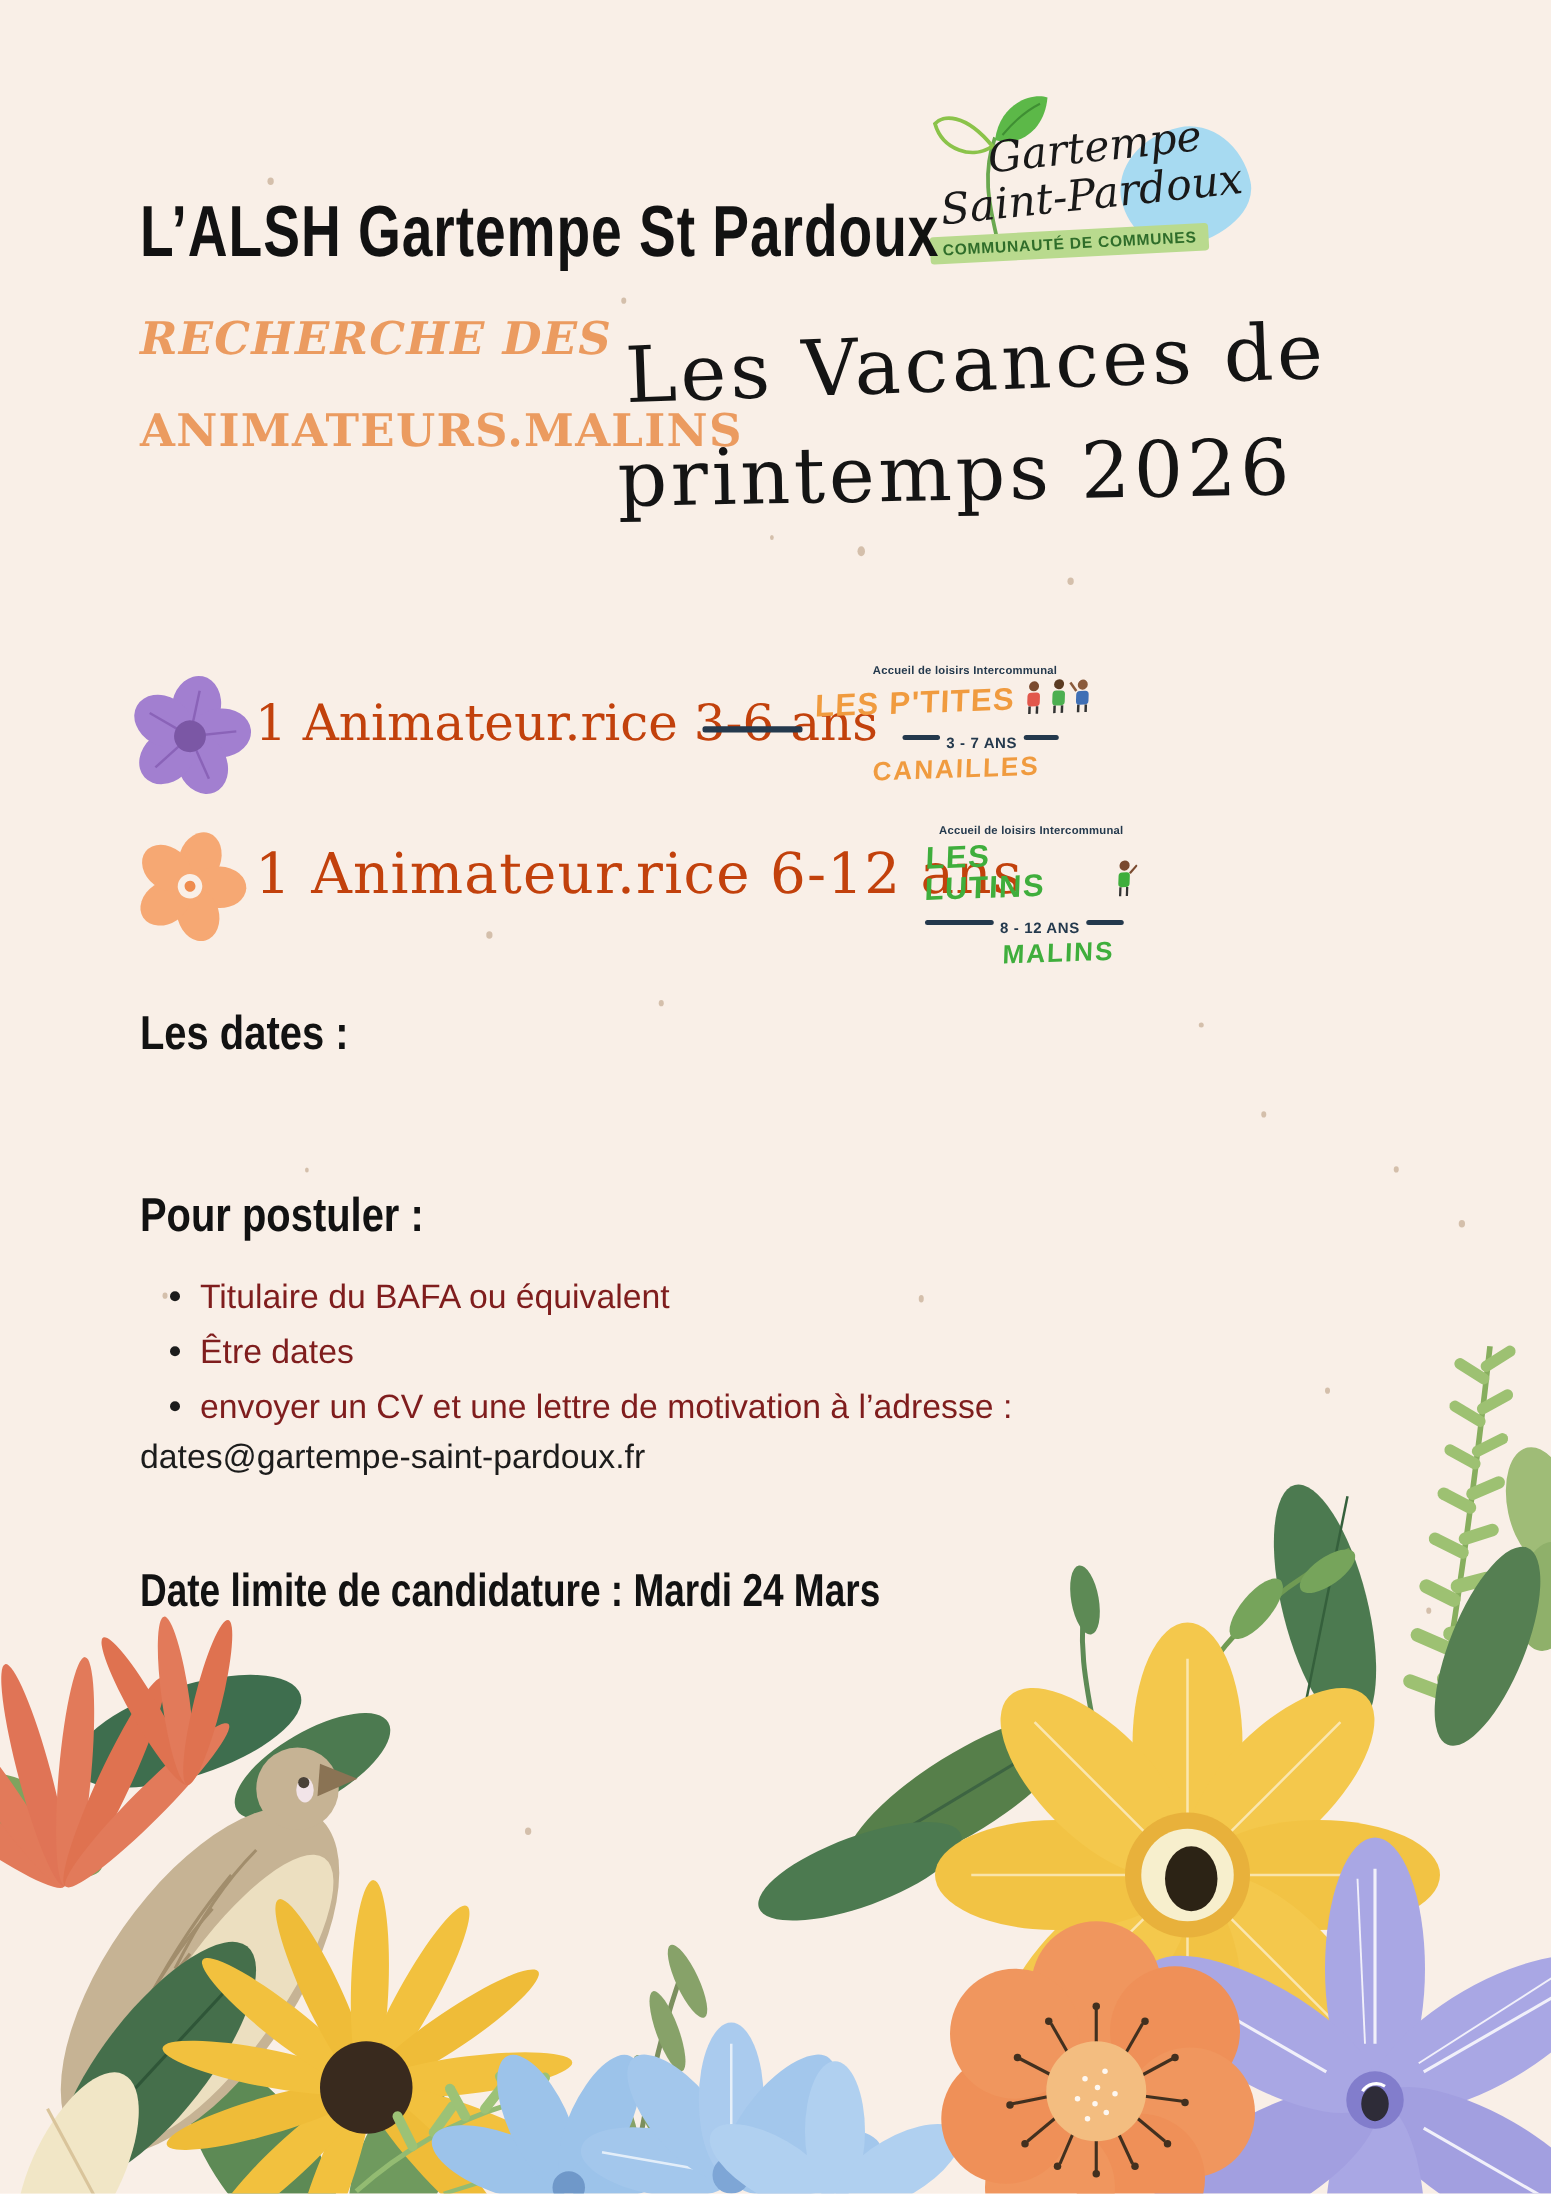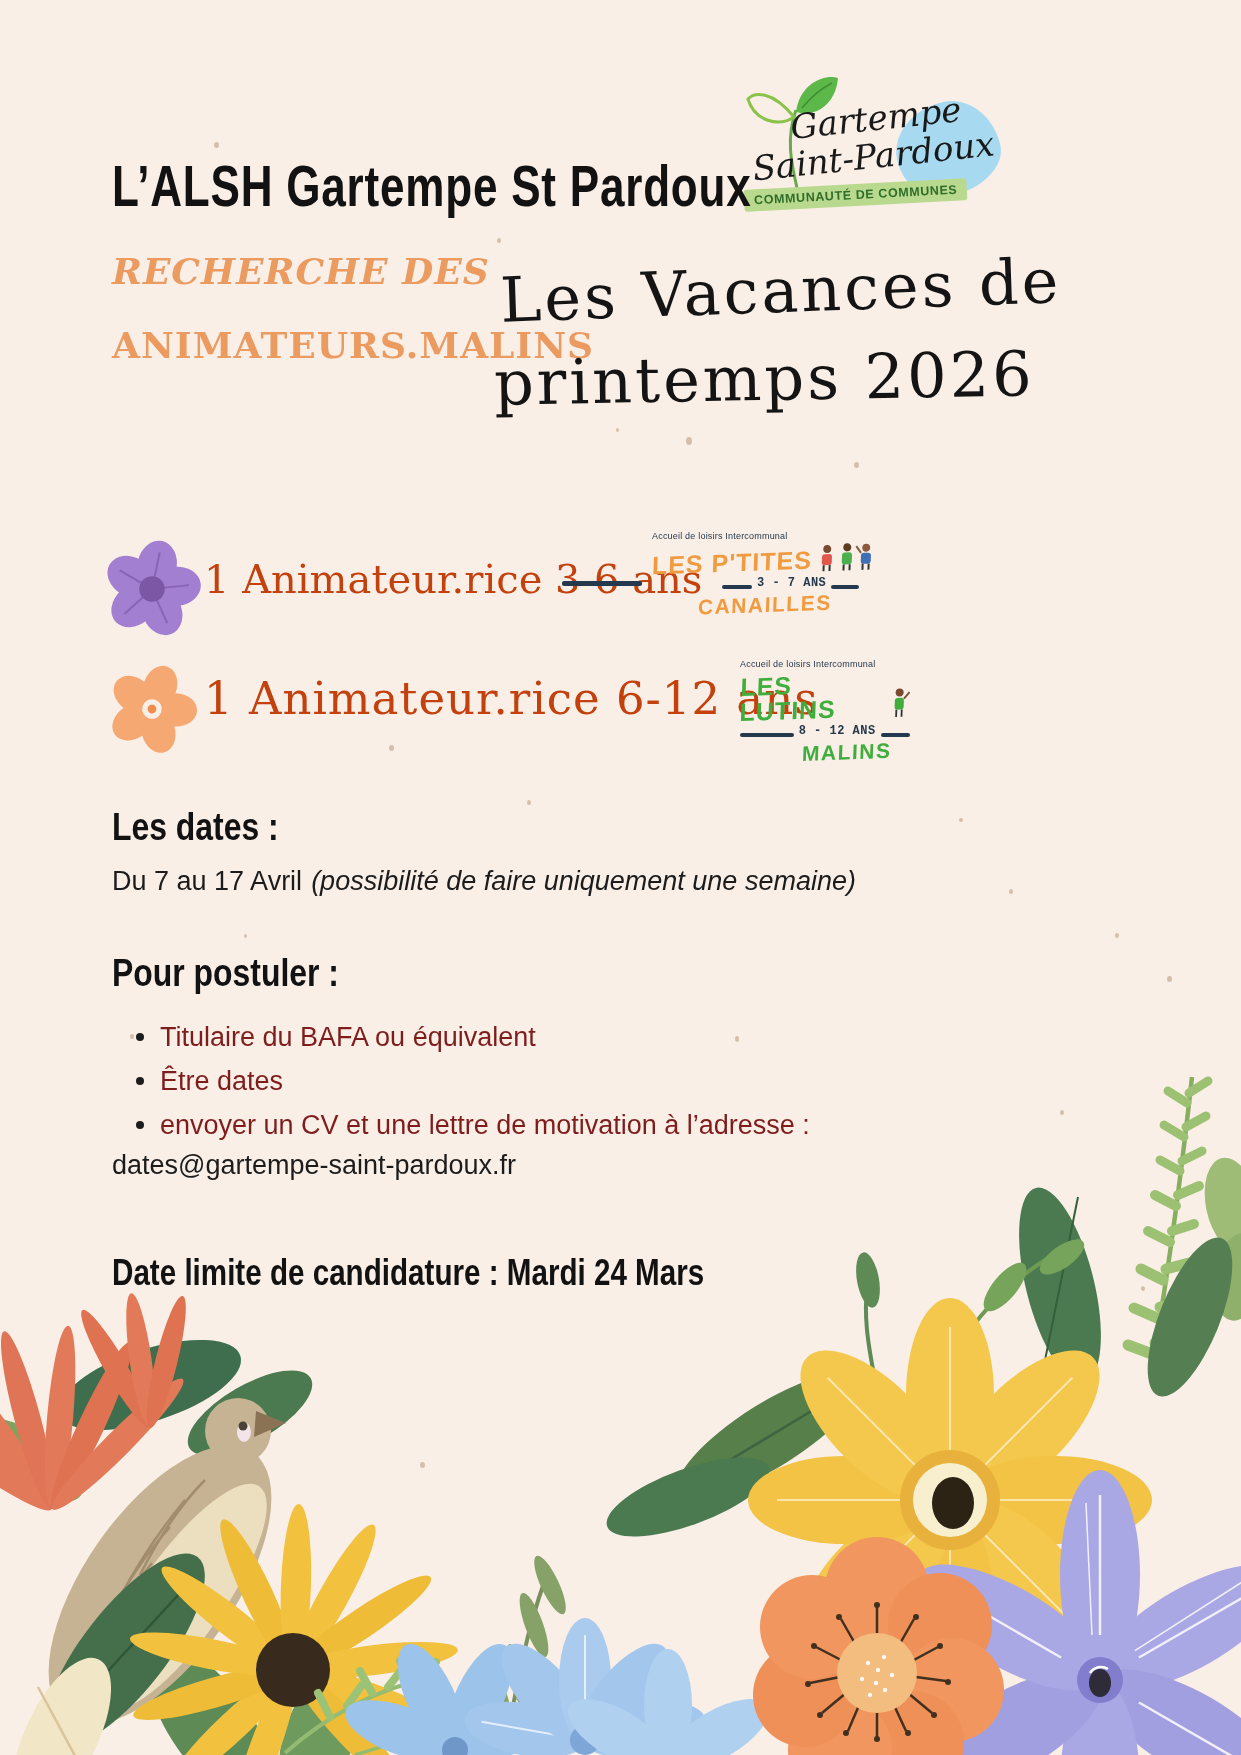--- a/index.html
+++ b/index.html
@@ -22,26 +22,26 @@
   .rowtext2{left:204px;top:672px;font-size:45px;letter-spacing:1px;}
   .flower{position:absolute;width:98px;height:98px;}
   .flower1{left:103px;top:540px;}
   .flower2{left:103px;top:660px;}
   .rowdash{position:absolute;height:5px;background:#24394d;border-radius:2px;}
   .rowdash1{left:562px;top:581px;width:80px;}
   
   .minilogo{position:absolute;display:flex;flex-direction:column;line-height:1;}
   .logo1{left:652px;top:532px;width:240px;}
   .logo2{left:740px;top:660px;width:170px;}
-  .mlHeader{font-size:9px;font-weight:400;color:#24394d;letter-spacing:.2px;}
+  .mlHeader{font-size:9px;font-weight:700;color:#24394d;text-align:center;letter-spacing:.2px;}
   .mlName{font-weight:800;letter-spacing:1px;transform:rotate(-2deg) skewX(-4deg);
           display:flex;align-items:flex-end;gap:6px;margin-top:3px;}
   .mlName.orange{color:#f09b3f;font-size:25px;}
   .mlName.green{color:#3fae3c;font-size:25px;}
-  .mlAges{display:flex;align-items:flex-end;gap:5px;margin-top:3px;font-family:Liberation Mono, monospace;}
+  .mlAges{display:flex;align-items:flex-start;gap:5px;margin-top:14px;}
   .mlAges .line{height:4px;background:#24394d;border-radius:2px;}
   .mlAges .ages{font-size:12px;font-weight:700;color:#24394d;white-space:nowrap;letter-spacing:.5px;}
   .mlBottom{font-weight:800;letter-spacing:1.5px;transform:rotate(-2deg) skewX(-4deg);margin-top:4px;}
   .mlBottom.orange{color:#f09b3f;font-size:21px;margin-left:46px;}
   .mlBottom.green{color:#3fae3c;font-size:21px;margin-left:62px;}
   
   .h-dates{position:absolute;left:112px;top:806px;font-size:38px;transform:scaleX(.84);}
   .dates-line{position:absolute;left:112px;top:866px;font-size:27px;color:#1c1c1c;white-space:nowrap;}
   .dates-note{font-style:italic;margin-left:9px;}
   .h-apply{position:absolute;left:112px;top:952px;font-size:38px;transform:scaleX(.84);}
@@ -203,23 +203,20 @@
     </div>
     <div class="mlAges">
       <span class="line" style="width:55px;"></span>
       <span class="ages">8 - 12 ANS</span>
       <span class="line" style="width:30px;"></span>
     </div>
     <div class="mlBottom green">MALINS</div>
   </div>
 
   <div class="h-dates condensed">Les dates :</div>
-  <div class="dates-line">
-    <span>Du 7 au 17 Avril</span><span class="dates-note">(possibilité de faire uniquement une semaine)</span>
-  </div>
 
   <div class="h-apply condensed">Pour postuler :</div>
   <div class="bullets">
     <div class="bullet">
         <span class="bmark"></span>
         <span>Titulaire du BAFA ou équivalent</span>
       </div>
     <div class="bullet">
         <span class="bmark"></span>
         <span>Être dates</span>

